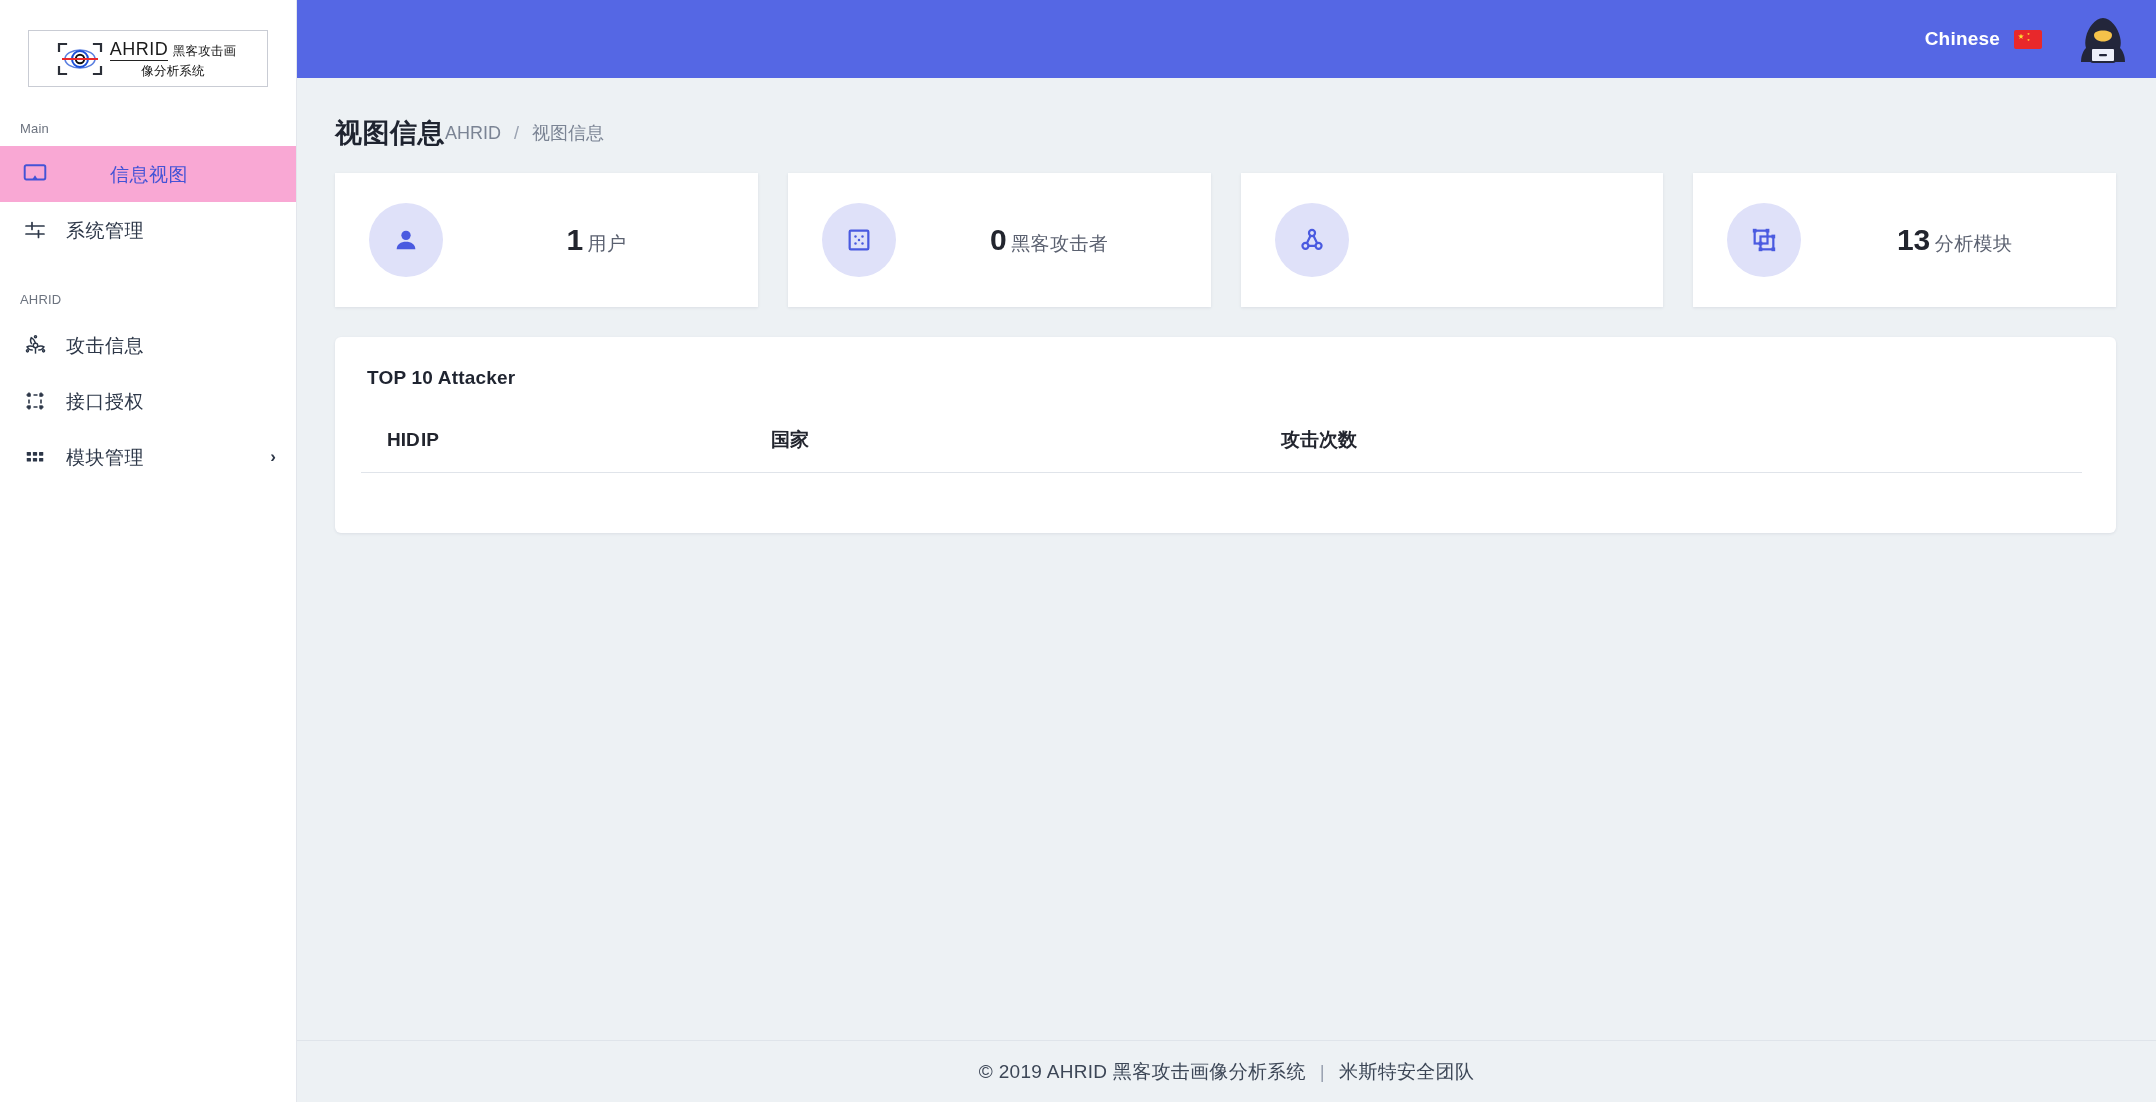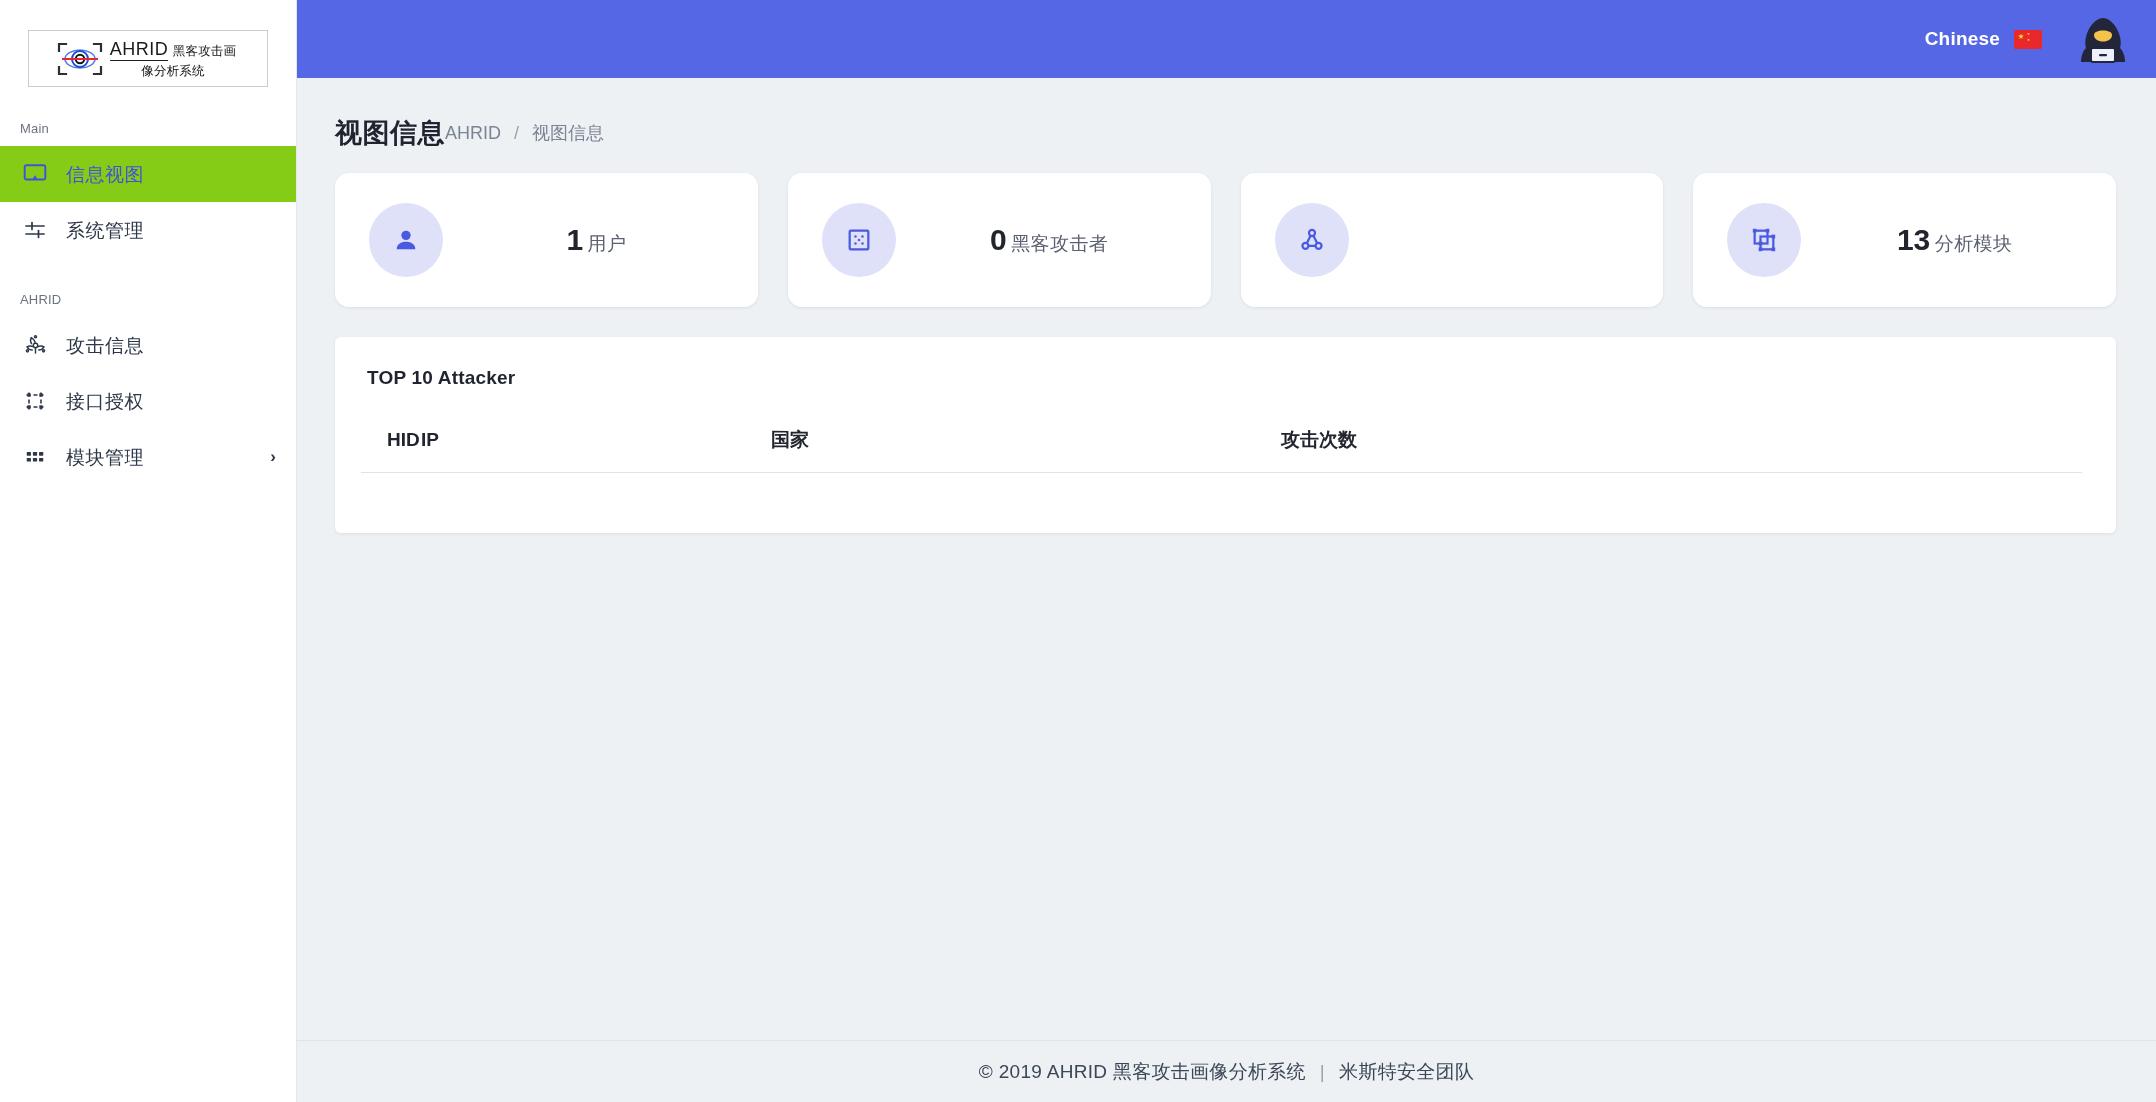--- a/index.html
+++ b/index.html
@@ -48,21 +48,21 @@
   .nav-item {
     display: flex; align-items: center;
     height: 56px; padding-left: 20px; padding-right: 20px;
     color: #2d3748; font-size: 19px; cursor: pointer;
     position: relative;
   }
   .nav-item .nav-icon {
     width: 30px; height: 26px; flex: 0 0 30px; margin-right: 16px;
     display: flex; align-items: center; justify-content: center;
   }
-  .nav-item.active { background: #84cc16; color: #4453d6; }
+  .nav-item.active { background: #f9a8d4; color: #4453d6; gap: 44px; }
   .nav-item.active .nav-label { color: #4453d6; }
   .nav-label { line-height: 1; letter-spacing: .5px; }
   .nav-caret { margin-left: auto; color: #2d3748; font-size: 17px; font-weight: bold; }
 
   
   #content {
     flex: 1 1 auto; display: flex; flex-direction: column;
     height: 1102px; position: relative; background: #edf1f4;
   }
   #topbar {
@@ -100,21 +100,21 @@
     padding: 37px 40px 0 38px; flex: 0 0 auto;
   }
   #page-title { font-size: 27px; font-weight: bold; color: #1f2430; letter-spacing: .5px; }
   .crumbs { display: flex; align-items: center; gap: 13px; font-size: 18px; color: #7b8494; }
   .crumb-sep { color: #9aa2b1; }
 
   
   #main { flex: 1 1 auto; padding: 22px 40px 0 38px; overflow: hidden; }
   .stat-row { display: flex; gap: 30px; }
   .stat-card {
-    flex: 1 1 0; background: #fff; border-radius: 14px;
+    flex: 1 1 0; background: #fff; border-radius: 0;
     height: 134px; display: flex; align-items: center;
     box-shadow: 0 1px 3px rgba(60,70,100,.10);
     padding-left: 34px; gap: 18px;
   }
   .stat-bubble {
     width: 74px; height: 74px; border-radius: 50%;
     background: #dfe1f9; display: flex; align-items: center; justify-content: center;
     flex: 0 0 74px;
   }
   .stat-meta { flex: 1 1 auto; text-align: center; padding-right: 26px; }

